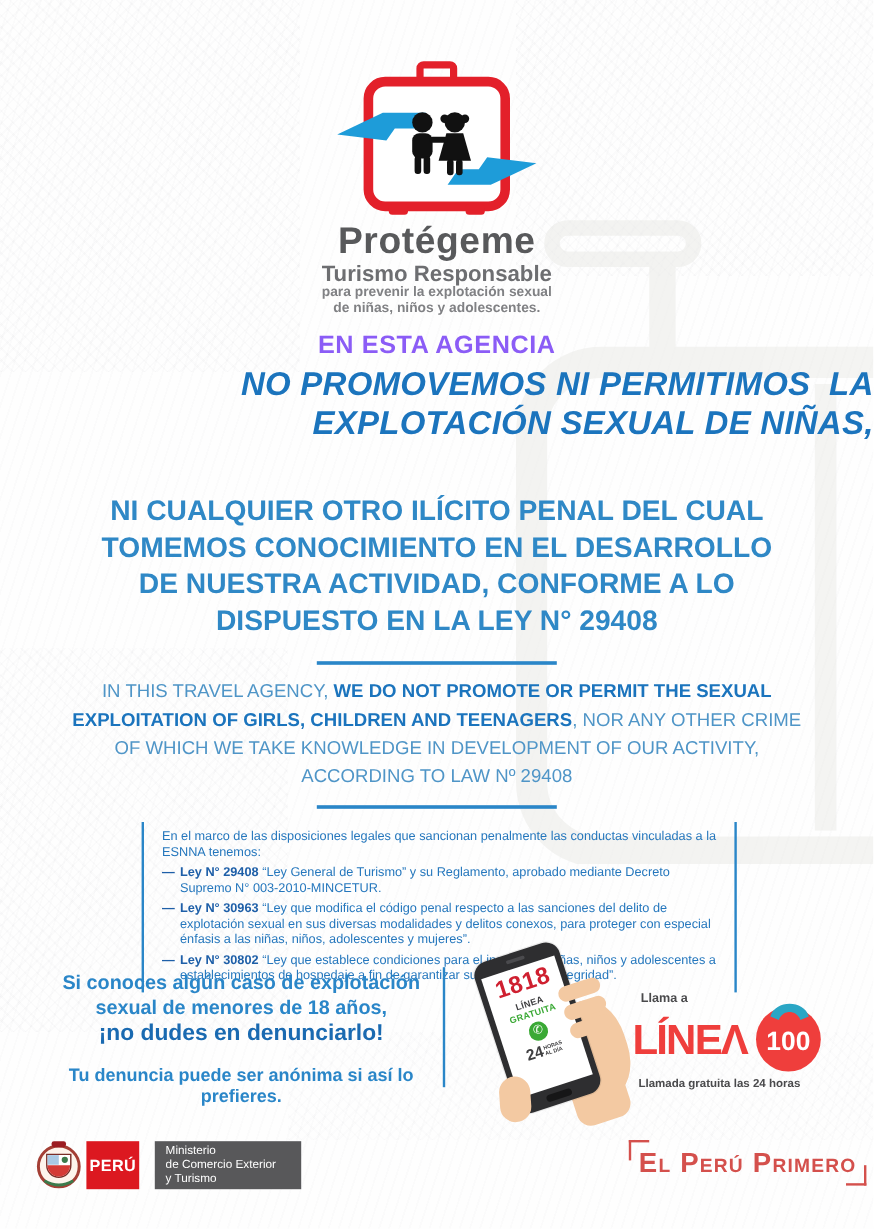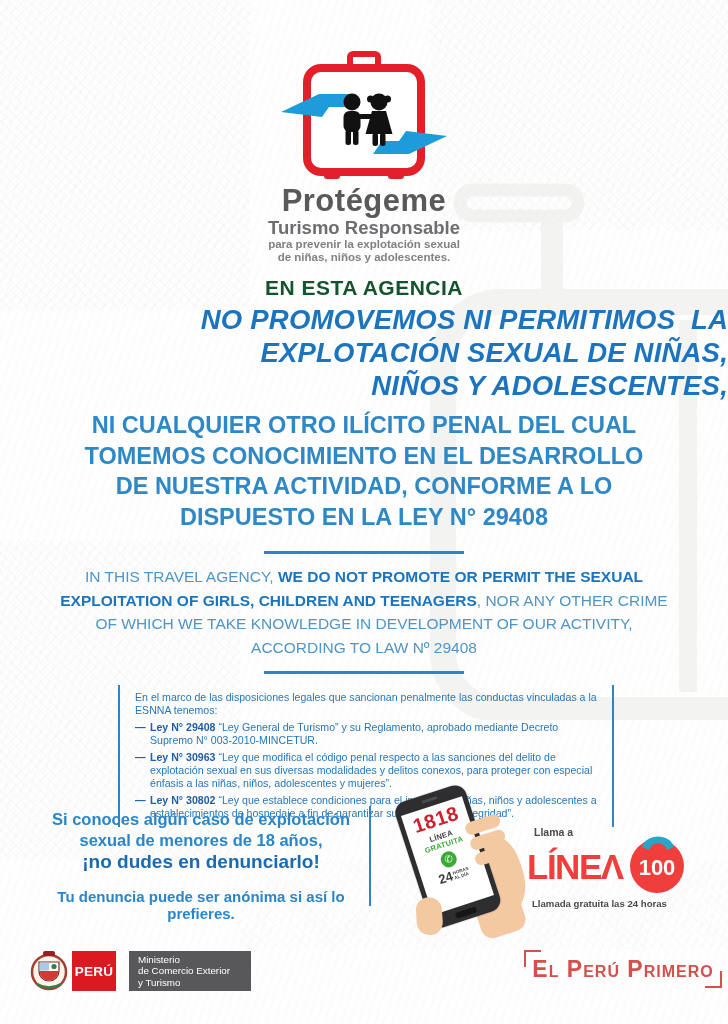--- a/index.html
+++ b/index.html
@@ -21,21 +21,21 @@
 
   .z{position:absolute;z-index:1;}
 
   
   .logo-svg{left:279px;top:50px;}
   .brand-name{left:0;width:728px;top:183px;text-align:center;font-size:31px;font-weight:700;color:#58595b;letter-spacing:.5px;}
   .brand-tagline{left:0;width:728px;top:217px;text-align:center;font-size:18.5px;font-weight:700;color:#6d6e71;}
   .brand-sub{left:0;width:728px;top:238px;text-align:center;font-size:11.5px;line-height:13px;font-weight:700;color:#808184;}
 
   
-  .heading{left:0;width:728px;top:276px;text-align:center;font-size:21px;font-weight:700;color:#14532d;letter-spacing:.5px;}
+  .heading{left:0;width:728px;top:276px;text-align:center;font-size:21px;font-weight:700;color:#8b5cf6;letter-spacing:.5px;}
   .bold-lines{left:0;width:728px;top:303px;text-align:right;color:#1b74bd;font-size:27.5px;font-weight:800;line-height:33px;letter-spacing:.2px;font-style:italic;}
   .bold-lines div{white-space:pre-wrap;}
   .med-lines{left:0;width:728px;top:410px;text-align:center;color:#2f88c6;font-size:23.5px;font-weight:700;line-height:30.5px;}
 
   .divider{left:264px;width:200px;height:2.5px;background:#2a86c8;}
   .div1{top:551px;} .div2{top:671px;}
 
   .english{left:59px;top:565px;width:610px;text-align:center;font-size:15.5px;line-height:23.5px;color:#4f95c7;font-weight:500;}
   .english b{color:#1b74bd;font-weight:800;}
 
@@ -138,21 +138,20 @@
   <div class="z brand-tagline">Turismo Responsable</div>
   <div class="z brand-sub">
     <div>para prevenir la explotación sexual</div>
     <div>de niñas, niños y adolescentes.</div>
   </div>
 
   <div class="z heading">EN ESTA AGENCIA</div>
   <div class="z bold-lines">
     <div>NO PROMOVEMOS NI PERMITIMOS  LA</div>
     <div>EXPLOTACIÓN SEXUAL DE NIÑAS,</div>
-    <div>NIÑOS Y ADOLESCENTES,</div>
   </div>
   <div class="z med-lines">
     <div>NI CUALQUIER OTRO ILÍCITO PENAL DEL CUAL</div>
     <div>TOMEMOS CONOCIMIENTO EN EL DESARROLLO</div>
     <div>DE NUESTRA ACTIVIDAD, CONFORME A LO</div>
     <div>DISPUESTO EN LA LEY N° 29408</div>
   </div>
 
   <div class="z divider div1"></div>
   <div class="z english">

